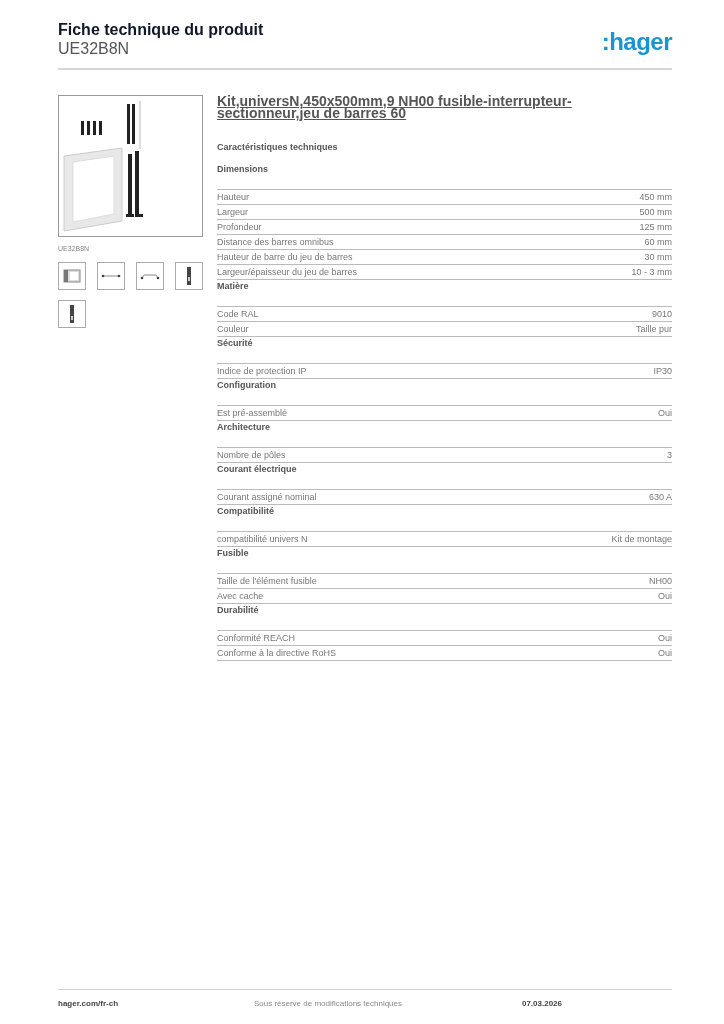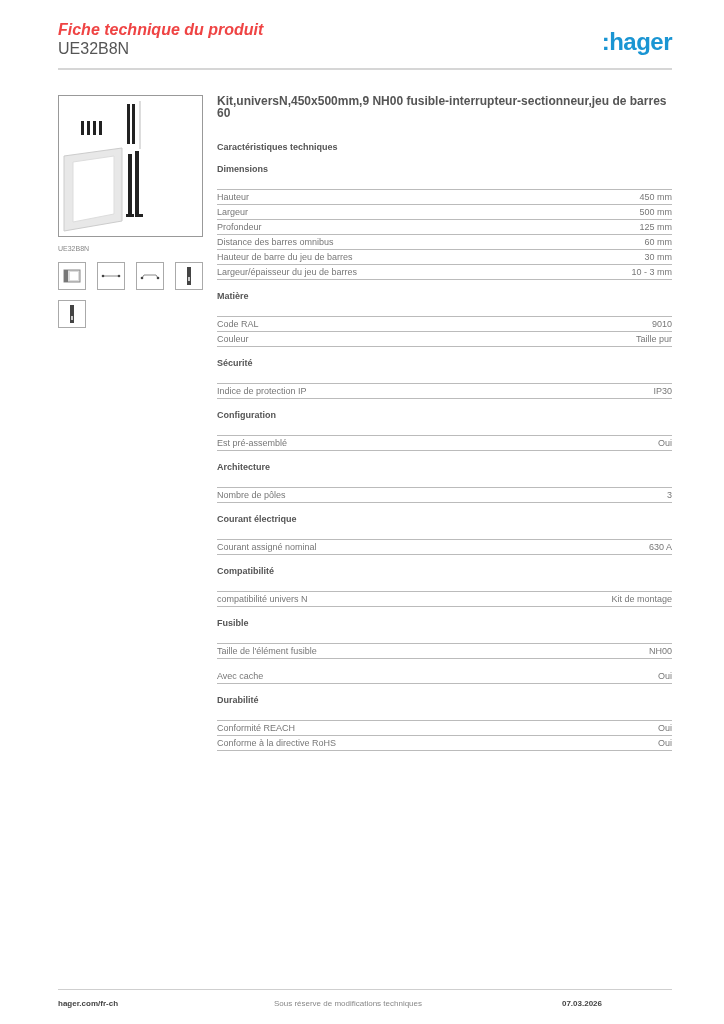--- a/index.html
+++ b/index.html
@@ -1,40 +1,40 @@
 <!DOCTYPE html>
 <html><head>
   <meta charset="utf-8">
   <style>
     * { box-sizing: border-box; margin: 0; padding: 0; }
     html, body { width: 724px; height: 1024px; background: #ffffff; overflow: hidden; }
     body { position: relative; font-family: "Liberation Sans", sans-serif; color: #555; }
 
     .header { position: absolute; left: 58px; top: 20px; width: 614px; height: 50px; }
-    .header .title { font-size: 16px; font-weight: bold; color: #ef4444; line-height: 20px; font-style: italic; }
+    .header .title { font-size: 16px; font-weight: bold; color: #0f172a; line-height: 20px; }
     .header .subtitle { font-size: 16px; color: #555; line-height: 18px; }
     .logo { position: absolute; right: 0; top: 8px; font-size: 24px; font-weight: bold; color: #1a95d3; letter-spacing: -0.5px; font-family: "Liberation Sans", sans-serif; }
     .header-rule { position: absolute; left: 58px; top: 68px; width: 614px; height: 2px; background: #d6d6d6; }
 
     .left { position: absolute; left: 58px; top: 95px; width: 145px; }
     .main-image { width: 145px; height: 142px; border: 1px solid #999; position: relative; background: #fff; }
     .img-label { font-size: 7px; color: #888; margin-top: 8px; }
     .thumbs { margin-top: 10px; display: flex; flex-wrap: wrap; gap: 10px 11px; width: 150px; }
     .thumb { width: 28px; height: 28px; border: 1px solid #aaa; position: relative; background: #fff; }
 
     .content { position: absolute; left: 217px; top: 95px; width: 455px; }
-    .product-desc { font-size: 12px; font-weight: bold; color: #555; line-height: 12px; }
+    .product-desc { font-size: 14px; font-weight: bold; color: #555; line-height: 12px; text-decoration: underline; }
     .char-title { font-size: 9px; font-weight: bold; color: #555; margin-top: 22px; line-height: 12px; }
-    .section { margin-top: 10px; }
+    .section { margin-top: 0; }
     .section-title { font-size: 9px; font-weight: bold; color: #555; line-height: 12px; padding-bottom: 14px; border-bottom: 1px solid #bbb; }
     .row { display: flex; justify-content: space-between; font-size: 9px; color: #777; line-height: 14px; border-bottom: 1px solid #bbb; }
     .first-section { margin-top: 10px; }
 
     .footer-rule { position: absolute; left: 58px; top: 989px; width: 614px; height: 1px; background: #cfcfcf; }
-    .footer { position: absolute; left: 58px; top: 999px; width: 544px; font-size: 8px; display: flex; justify-content: space-between; }
+    .footer { position: absolute; left: 58px; top: 999px; width: 504px; font-size: 8px; display: flex; justify-content: space-between; }
     .footer .url { font-weight: bold; color: #444; }
     .footer .disclaimer { color: #888; margin-left: 16px; }
     .footer .date { font-weight: bold; color: #444; }
   </style>
 </head>
 <body>
 
 <div class="header">
   <div class="title">Fiche technique du produit</div>
   <div class="subtitle">UE32B8N</div>

